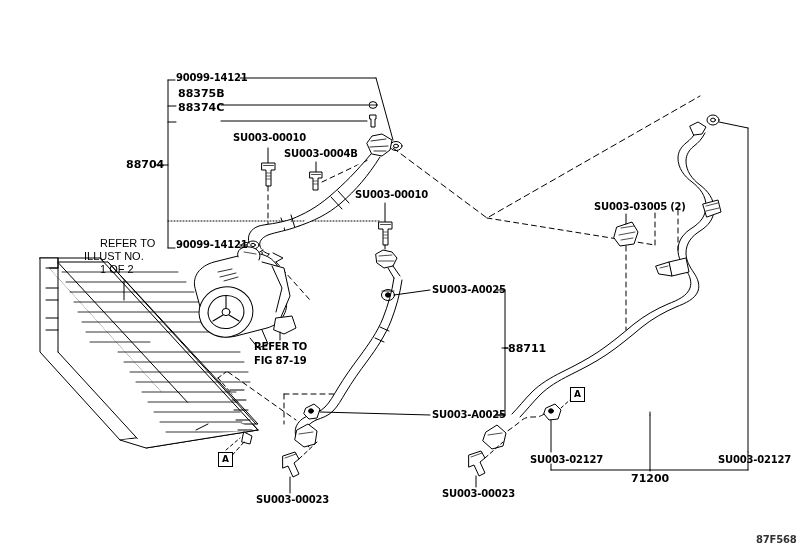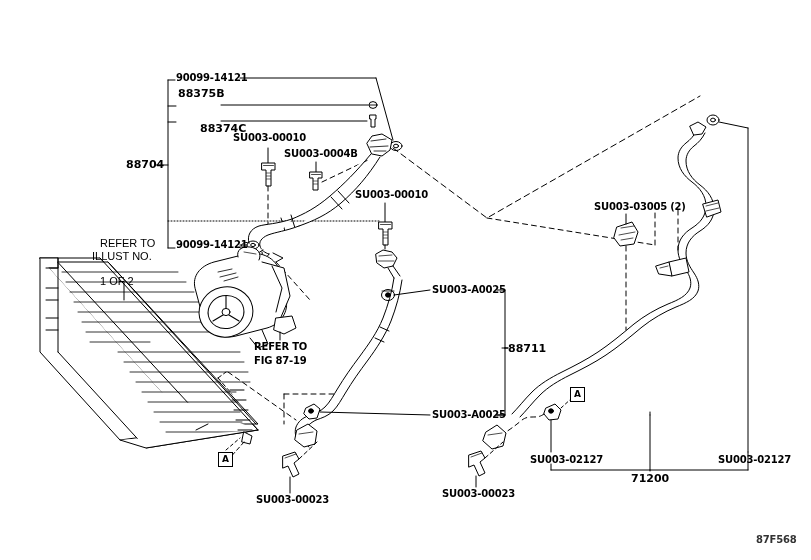--- a/index.html
+++ b/index.html
@@ -408,35 +408,35 @@
 
       <path d="M226,450 L240,438" stroke-dasharray="3,3"></path>
 
     </g>
   </svg>
 
   <div class="lbl" style="left:176px; top:72px;">90099-14121</div>
 
   <div class="lbl lbl-big" style="left:178px; top:88px;">88375B</div>
 
-  <div class="lbl lbl-big" style="left:178px; top:123px;margin-left:22px;">88374C</div>
+  <div class="lbl lbl-big" style="left:178px; top:102px;">88374C</div>
 
   <div class="lbl lbl-big" style="left:126px; top:159px;text-align:right;">88704</div>
 
   <div class="lbl" style="left:233px; top:132px;">SU003-00010</div>
 
   <div class="lbl" style="left:284px; top:148px;">SU003-0004B</div>
 
   <div class="lbl" style="left:355px; top:189px;">SU003-00010</div>
 
   <div class="lbl" style="left:176px; top:239px;">90099-14121</div>
 
   <div class="lbl lbl-plain" style="left:100px; top:237px;">REFER TO</div>
-  <div class="lbl lbl-plain" style="left:92px; top:250px;">ILLUST NO.</div>
-  <div class="lbl lbl-plain" style="left:100px; top:263px;margin-top:12px;">1 OF 2</div>
+  <div class="lbl lbl-plain" style="left:84px; top:250px;">ILLUST NO.</div>
+  <div class="lbl lbl-plain" style="left:100px; top:263px;">1 OF 2</div>
 
   <div class="lbl" style="left:254px; top:341px;">REFER TO</div>
   <div class="lbl" style="left:254px; top:355px;">FIG 87-19</div>
 
   <div class="lbl" style="left:432px; top:284px;">SU003-A0025</div>
 
   <div class="lbl lbl-big" style="left:508px; top:343px;">88711</div>
 
   <div class="lbl" style="left:432px; top:409px;">SU003-A0025</div>
 

